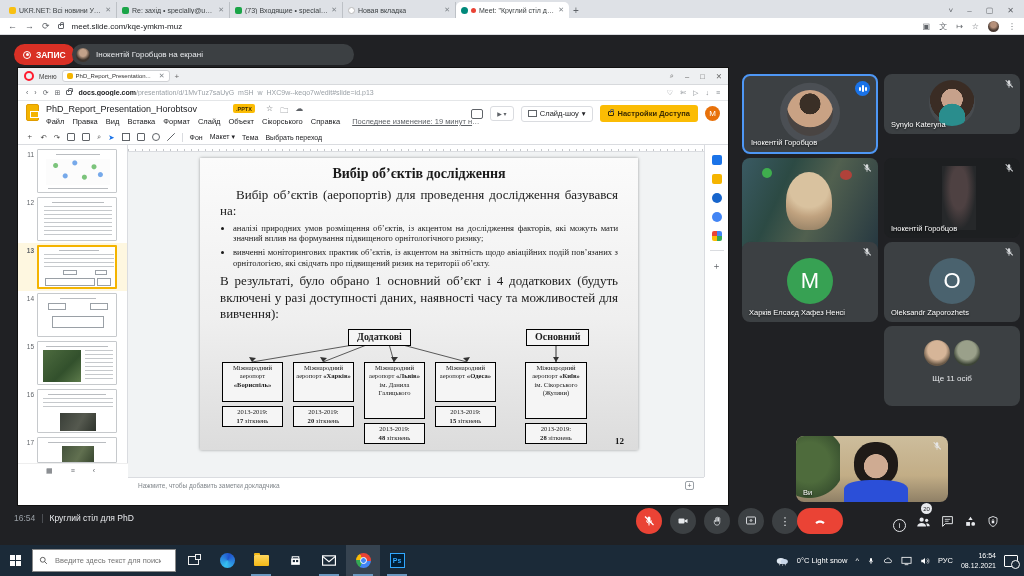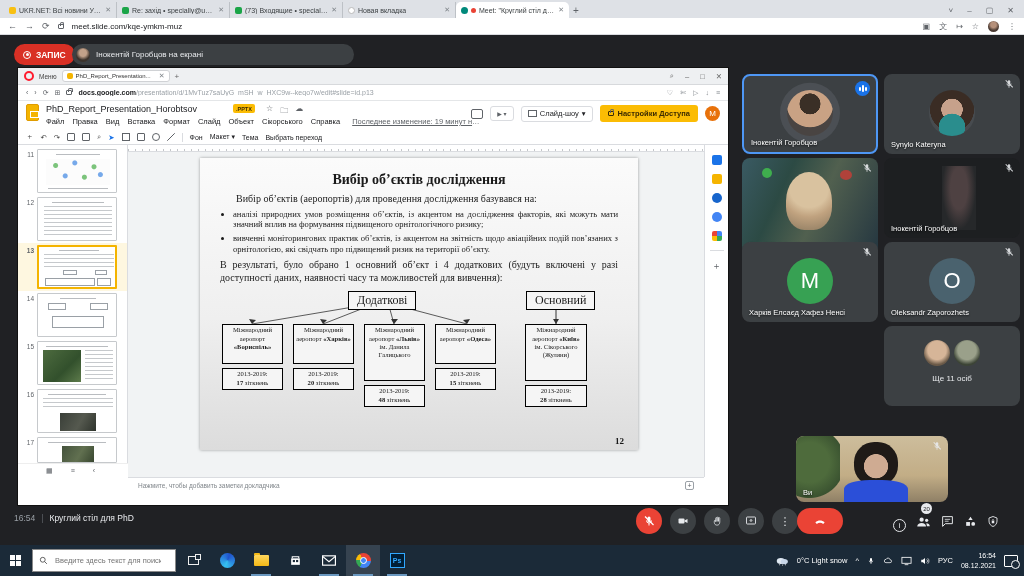--- a/index.html
+++ b/index.html
@@ -72,29 +72,29 @@
   .thumb{width:80px;height:44px;background:#fff;border:1px solid #c6c9cc;border-radius:1px;position:relative;overflow:hidden;}
   .throw.sel{background:#fef7e0;}
   .throw.sel .thumb{border:2px solid #f4b400;}
   .tline{position:absolute;background:#b9bcc0;height:1px;}
   .tbox{position:absolute;border:1px solid #9aa0a6;}
   .fsfoot{position:absolute;left:0;bottom:0;width:110px;height:14px;background:#fff;display:flex;gap:18px;align-items:center;padding-left:28px;color:#5f6368;font-size:7px;border-top:1px solid #eee;}
 
   .canvasarea{left:110px;top:77px;width:576px;height:332px;background:#f1f3f4;}
   .ruler{left:0;top:0;width:100%;height:7px;background:#fff;border-bottom:1px solid #dadce0;
          background-image:repeating-linear-gradient(90deg,#c3c6c9 0 1px,transparent 1px 7px);background-size:100% 3px;background-position:0 4px;background-repeat:no-repeat;}
-  .slide{left:72px;top:13px;width:438px;height:292px;background:linear-gradient(180deg,#fbfbfb 0%,#efefef 55%,#dcdcdc 100%);box-shadow:0 0 3px rgba(0,0,0,.35);font-family:"Liberation Serif",serif;color:#1a1a1a;padding:12px 20px 0 20px;}
+  .slide{left:72px;top:13px;width:438px;height:292px;background:linear-gradient(180deg,#fbfbfb 0%,#efefef 55%,#dcdcdc 100%);box-shadow:0 0 3px rgba(0,0,0,.35);font-family:"Liberation Serif",serif;color:#1a1a1a;padding:6px 20px 0 20px;}
   .s-title{text-align:center;font-weight:bold;font-size:14px;margin-top:2px;}
-  .s-par{font-size:10px;text-align:justify;line-height:1.25;margin-top:5px;}
+  .s-par{font-size:13px;text-align:justify;line-height:1.25;margin-top:5px;}
   .s-ind{text-indent:16px;}
   .s-ul{margin:3px 0 0 0;padding-left:13px;}
   .s-ul li{font-size:8.6px;text-align:justify;line-height:1.25;margin-top:3px;}
   .diagram{position:relative;margin-top:6px;height:122px;}
   .dbox{position:absolute;border:1px solid #000;background:#f5f5f5;text-align:center;font-size:6.6px;line-height:1.25;padding:1px 2px;}
-  .dhead{font-weight:normal;font-size:12px;padding:1px 8px;}
+  .dhead{font-weight:bold;font-size:10px;padding:1px 8px;}
   .statb{position:absolute;border:1px solid #000;background:#f5f5f5;text-align:center;font-size:6.6px;line-height:1.3;padding:1px 0;}
   .pagenum{position:absolute;right:14px;bottom:4px;font-weight:bold;font-size:9px;}
   .sidepanel{right:0;top:77px;width:24px;height:332px;background:#fff;border-left:1px solid #dadce0;display:flex;flex-direction:column;align-items:center;gap:9px;padding-top:10px;}
   .sp{width:10px;height:10px;border-radius:2px;}
   .notesbar{left:110px;top:409px;width:576px;height:15px;background:#fff;border-top:1px solid #dadce0;font-size:6.5px;color:#80868b;display:flex;align-items:center;padding:0 10px;}
   .notesbar .nplus{margin-left:auto;width:9px;height:9px;border:1px solid #9aa0a6;border-radius:2px;color:#5f6368;font-size:7px;line-height:8px;text-align:center;}
   .winfoot{left:0;top:424px;width:100%;height:13px;background:#fff;}
 
   
   .tile{border-radius:8px;background:#3c4043;overflow:hidden;}
@@ -421,21 +421,21 @@
   <div class="abs tile" style="left:742px;top:74px;width:136px;height:80px;border:2px solid #4e97f5">
     <span class="ring"></span>
     <span class="bigcirc" style="background:radial-gradient(circle at 50% 30%,#3a2f26 0 26%,#c9a284 27% 58%,#494442 60%)"></span>
     <span class="speak">
         <i style="height:4px"></i>
         <i style="height:7px"></i>
         <i style="height:4px"></i>
       </span>
     <span class="tname">Інокентій Горобцов</span>
   </div>
-  <div class="abs tile" style="left:884px;top:74px;width:136px;height:80px">
+  <div class="abs tile" style="left:884px;top:74px;width:136px;height:60px">
     <span class="bigcirc" style="background:radial-gradient(circle at 50% 80%,#2a8d8d 0 30%,transparent 31%),radial-gradient(circle at 50% 42%,#c7a18b 0 30%,#3a2c24 31% 62%,#474b4f 63%)"></span>
     <svg class="micoff" width="10" height="10" viewBox="0 0 24 24">
         <path d="M12 14a3 3 0 0 0 3-3V6a3 3 0 0 0-6 0v5a3 3 0 0 0 3 3z" fill="#e8eaed"></path>
         <path d="M17 11a5 5 0 0 1-10 0" stroke="#e8eaed" fill="none" stroke-width="2"></path>
         <path d="M12 16v5" stroke="#e8eaed" stroke-width="2"></path>
         <path d="M4 3l17 17" stroke="#e8eaed" stroke-width="2.5"></path>
       </svg>
     <span class="tname">Synylo Kateryna</span>
   </div>
   <div class="abs tile" style="left:742px;top:158px;width:136px;height:96px;background:linear-gradient(115deg,#3a5a63 0%,#2c4a44 30%,#51604f 55%,#243640 100%)">

